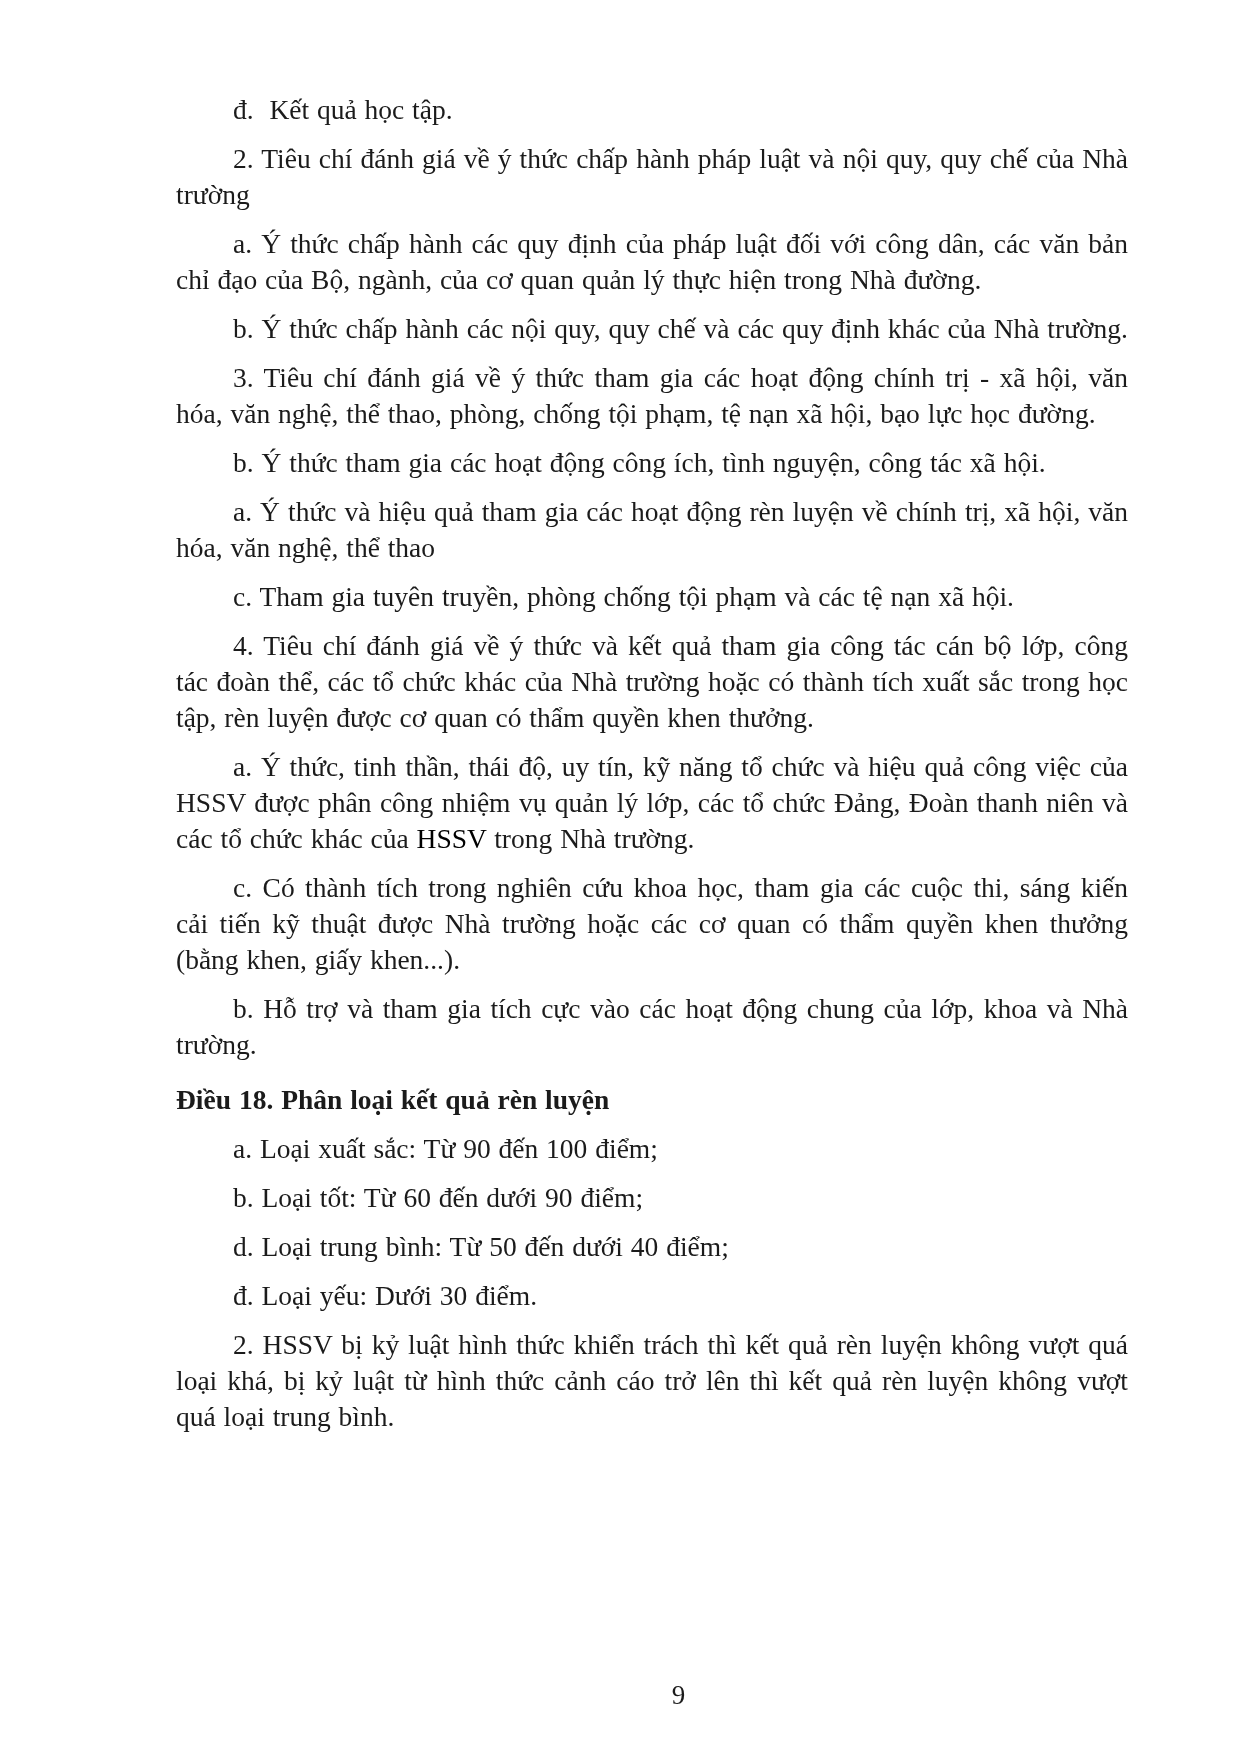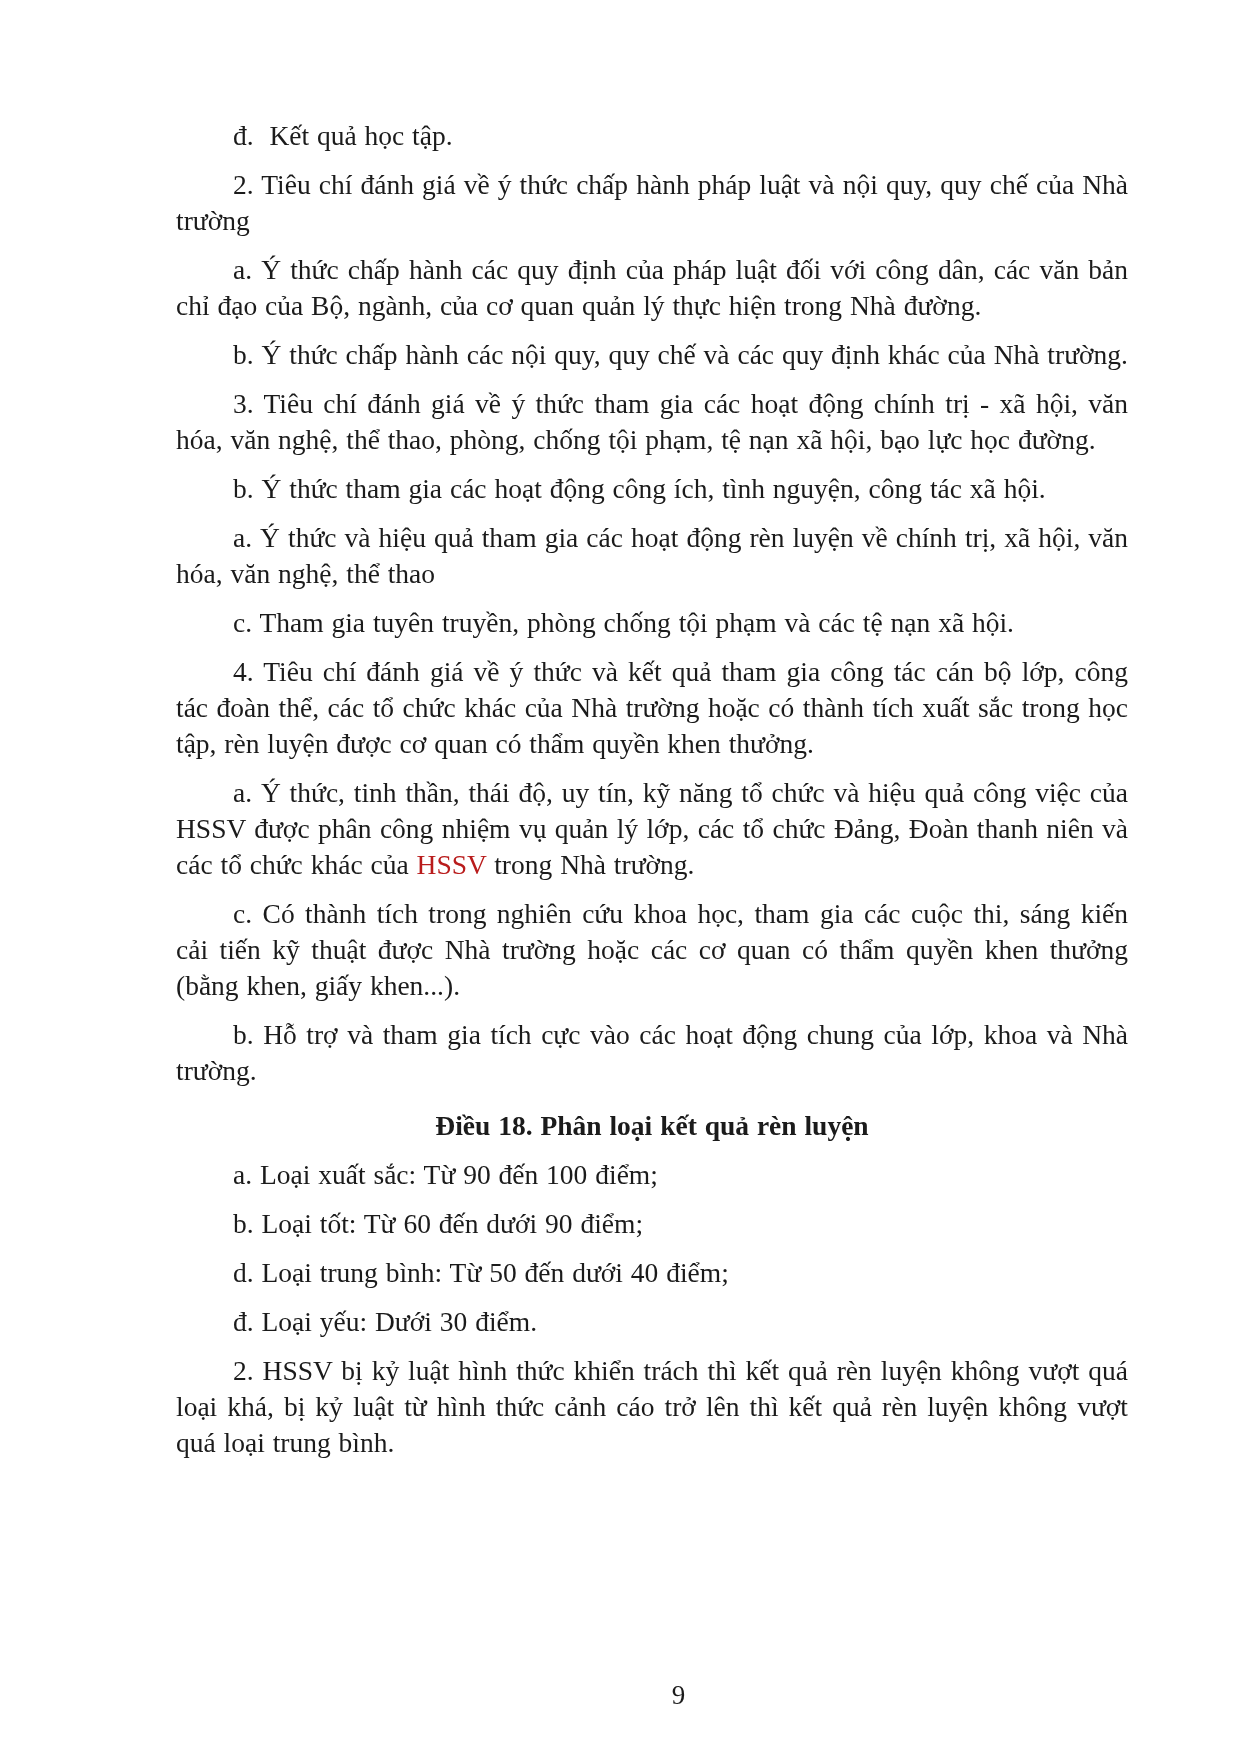--- a/index.html
+++ b/index.html
@@ -7,40 +7,40 @@
     position: relative;
     width: 1241px;
     height: 1755px;
     background: #ffffff;
     overflow: hidden;
     font-family: "Liberation Serif", "DejaVu Serif", serif;
   }
   .content {
     position: absolute;
     left: 176px;
-    top: 118px;
+    top: 92px;
     width: 952px;
     font-family: Liberation Serif, serif;
   }
   .para {
     font-size: 27.5px;
     line-height: 36px;
     color: #1b1b1b;
     text-align: justify;
     text-indent: 57px;
     margin: 0 0 13px 0;
     word-spacing: 1px;
   }
   .heading {
     font-weight: bold;
-    text-align: center;
+    text-align: left;
     text-indent: 0;
     margin-top: 19px;
   }
-  .tint { color: #b91c1c; }
+  .tint { color: #000000; }
   .page-number {
     position: absolute;
     top: 1680px;
     left: 0;
     width: 1241px;
     box-sizing: border-box;
     padding-left: 116px;
     text-align: center;
     font-size: 27px;
     color: #1b1b1b;

